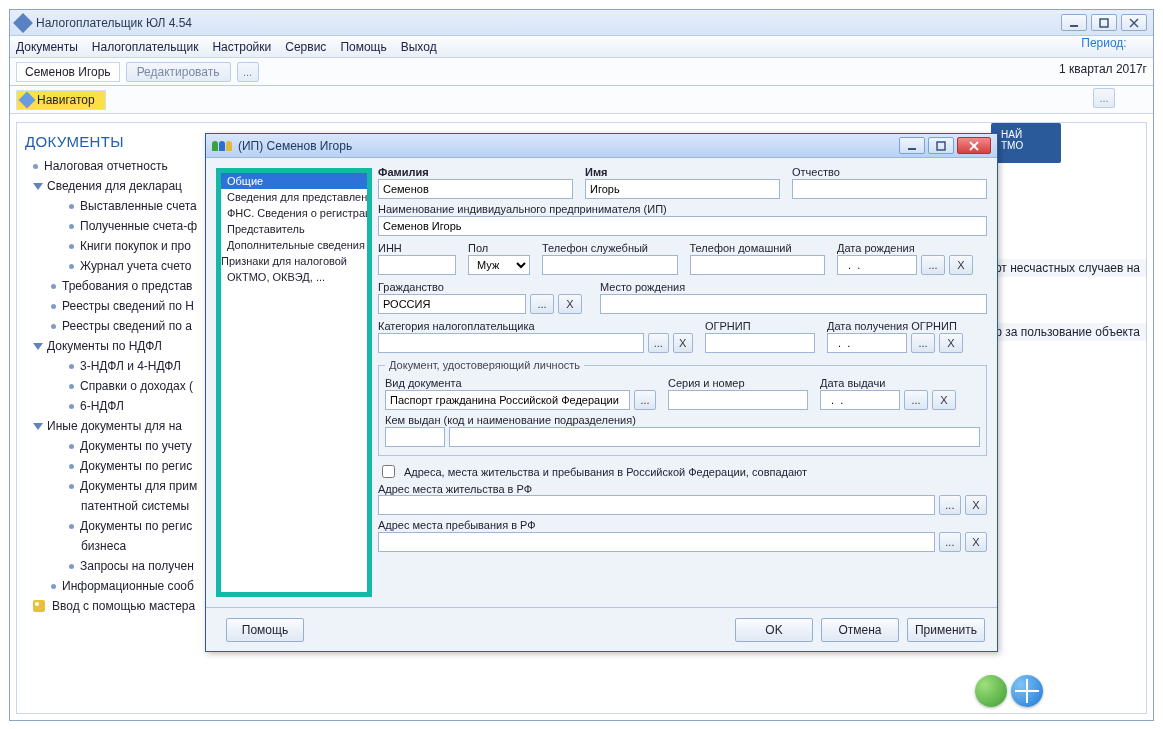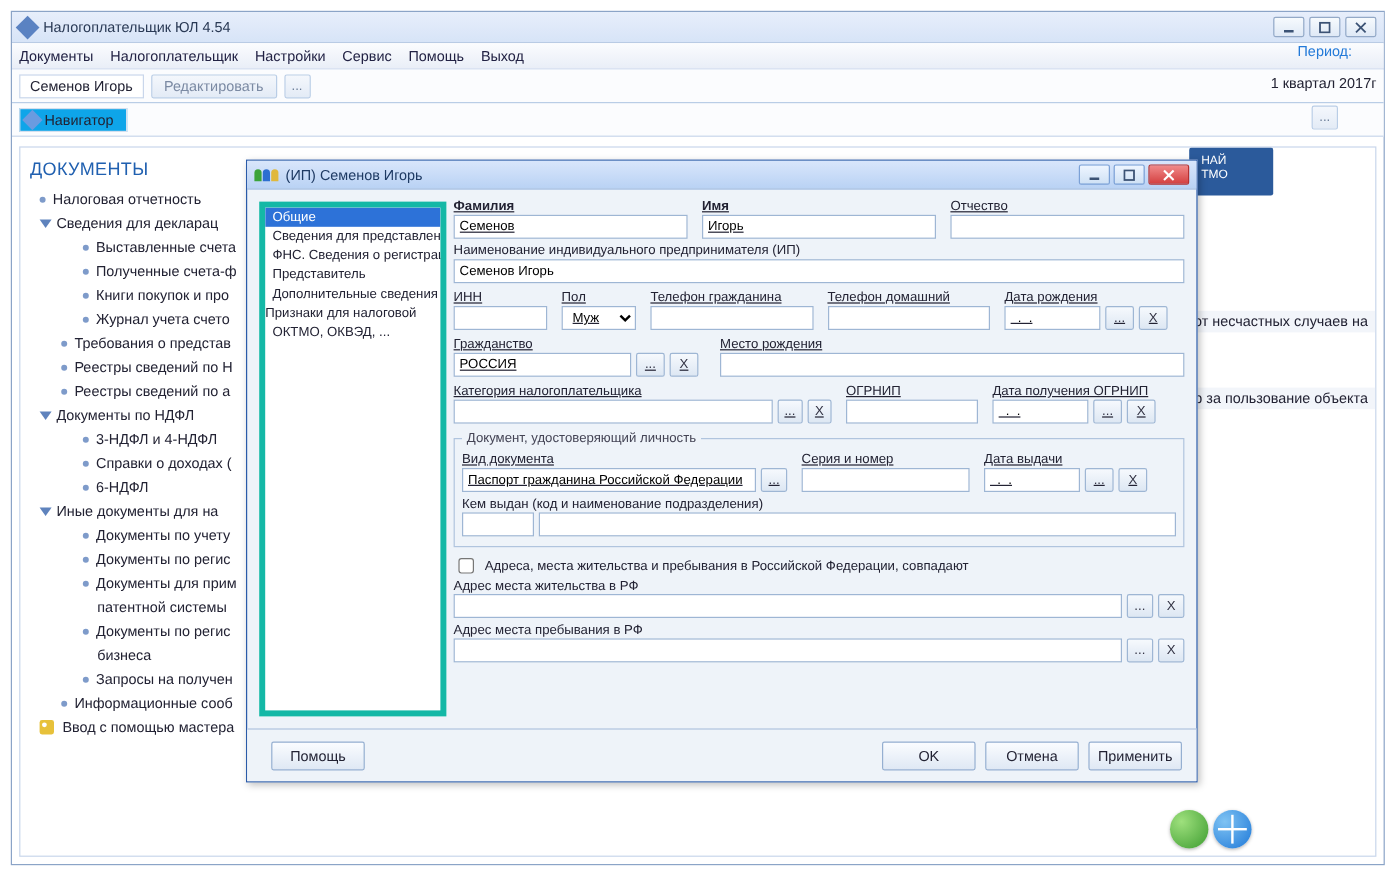--- a/index.html
+++ b/index.html
@@ -20,21 +20,21 @@
   .toolbar1 { height:28px; border-bottom:1px solid #b9cde6; display:flex; align-items:center; background:#fbfcfe; position:relative; }
   .tb-left { display:flex; align-items:center; gap:6px; padding-left:6px; }
   .name-box { background:#fff; border:1px solid #c9d6eb; padding:2px 8px; font-size:12px; color:#223; }
   .ghost-btn { background:linear-gradient(#f4f7fc,#e3ebf6); border:1px solid #b9cde6; color:#7b8aa3; font-size:12px; padding:2px 10px; border-radius:2px; }
   .ghost-small { width:22px; height:20px; background:linear-gradient(#f4f7fc,#e3ebf6); border:1px solid #b9cde6; border-radius:2px; display:flex; align-items:center; justify-content:center; color:#6a7c97; font-size:11px; }
   .tb-right { position:absolute; right:4px; display:flex; align-items:center; gap:12px; font-size:12px;flex-direction:column; }
   .period-lbl { color:#237ad8; }
   .period-val { color:#223; margin-right:2px; }
 
   .navbar { height:28px; border-bottom:1px solid #c9d6eb; display:flex; align-items:center; padding-left:6px; color:#223; font-size:12px; background:#fbfcfe; }
-  .nav-box { border:1px solid #d4dfee; background:#0ea5e9; padding:2px 10px 2px 4px; display:flex; align-items:center; gap:4px; }
+  .nav-box { border:1px solid #d4dfee; background:#fde047; padding:2px 10px 2px 4px; display:flex; align-items:center; gap:4px; }
   .nav-box .ico { width:12px; height:12px; background:#6a9be0; transform:rotate(45deg); }
 
   .content { position:absolute; left:0; right:0; bottom:0; top:106px; }
   .cont-inner { position:absolute; left:6px; top:6px; right:6px; bottom:6px; border:1px solid #c9d6eb; background:#fff; padding:10px 8px; overflow:hidden; }
 
   .doc-head { color:#2060b0; font-size:15px; letter-spacing:0.3px; margin-bottom:6px; }
   .tree { font-size:12px; color:#223; line-height:20px; }
   .tree .l1 { margin-left:8px; }
   .tree .l2 { margin-left:26px; }
   .tree .l3 { margin-left:44px; }
@@ -62,21 +62,21 @@
   .dlg-btn { width:26px; height:17px; border:1px solid #7ca1d6; background:linear-gradient(#eef5ff,#cfe1f5); border-radius:2px; display:flex; align-items:center; justify-content:center; }
   .dlg-close { width:34px; background:linear-gradient(#f08a8a,#d44040); border-color:#b53030; color:#fff; }
   .dlg-btn svg { width:10px; height:10px; }
 
   .dlg-body { position:absolute; top:24px; left:0; right:0; bottom:44px; display:flex; }
   .dlg-left { width:156px; background:#fff; border:5px solid #14b8a6; margin:10px 0 10px 10px; font-size:11px; color:#223; overflow:hidden; }
   .dlg-left .item { padding:2px 6px; white-space:nowrap; }
   .dlg-left .item.sel { background:#2d72d8; color:#fff; }
 
   .dlg-right { flex:1; padding:6px 10px 6px 6px; font-size:11px; color:#223; }
-  .fr { display:flex; gap:12px;text-decoration:underline; }
+  .fr { display:flex; gap:12px; }
   .col { flex:1; display:flex; flex-direction:column; }
   .lbl { font-weight:bold; margin:2px 0 1px 0; font-size:11px; }
   .lbl-n { font-weight:normal; margin:2px 0 1px 0; font-size:11px; }
   input.fld, .fld { height:20px; border:1px solid #9eb6d4; background:#fff; font-size:11px; padding:0 4px; width:100%; }
   select.fld { height:20px; }
   .btn-s { width:24px; height:20px; background:linear-gradient(#f6f9fd,#dde7f3); border:1px solid #9eb6d4; font-size:11px; color:#334; display:flex; align-items:center; justify-content:center; border-radius:2px; }
   .rowf { display:flex; align-items:flex-end; gap:4px; }
 
   fieldset.doc { border:1px solid #b0c4de; margin:6px 0 2px 0; padding:4px 6px 8px 6px; }
   fieldset.doc legend { font-size:11px; color:#445; padding:0 4px; }
@@ -324,21 +324,21 @@
       <div class="fr" style="margin-top:4px">
         <div class="col" style="flex:0 0 78px">
           <span class="lbl-n">ИНН</span>
           <input class="fld" value="" style="">
         </div>
         <div class="col" style="flex:0 0 62px">
           <span class="lbl-n">Пол</span>
           <select class="fld"><option>Муж</option></select>
         </div>
         <div class="col" style="flex:1">
-          <span class="lbl-n">Телефон гражданина</span>
+          <span class="lbl-n">Телефон служебный</span>
           <input class="fld" value="" style="">
         </div>
         <div class="col" style="flex:1">
           <span class="lbl-n">Телефон домашний</span>
           <input class="fld" value="" style="">
         </div>
         <div class="col" style="flex:0 0 150px">
           <span class="lbl-n">Дата рождения</span>
           <div class="rowf">
             <input class="fld" style="width: 80px;" value="  .  .">

